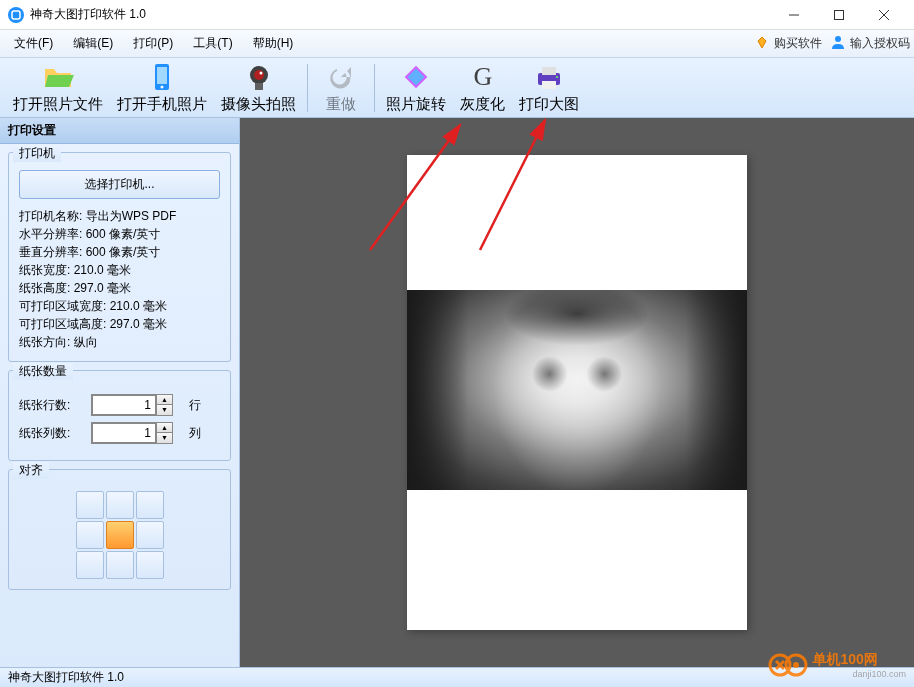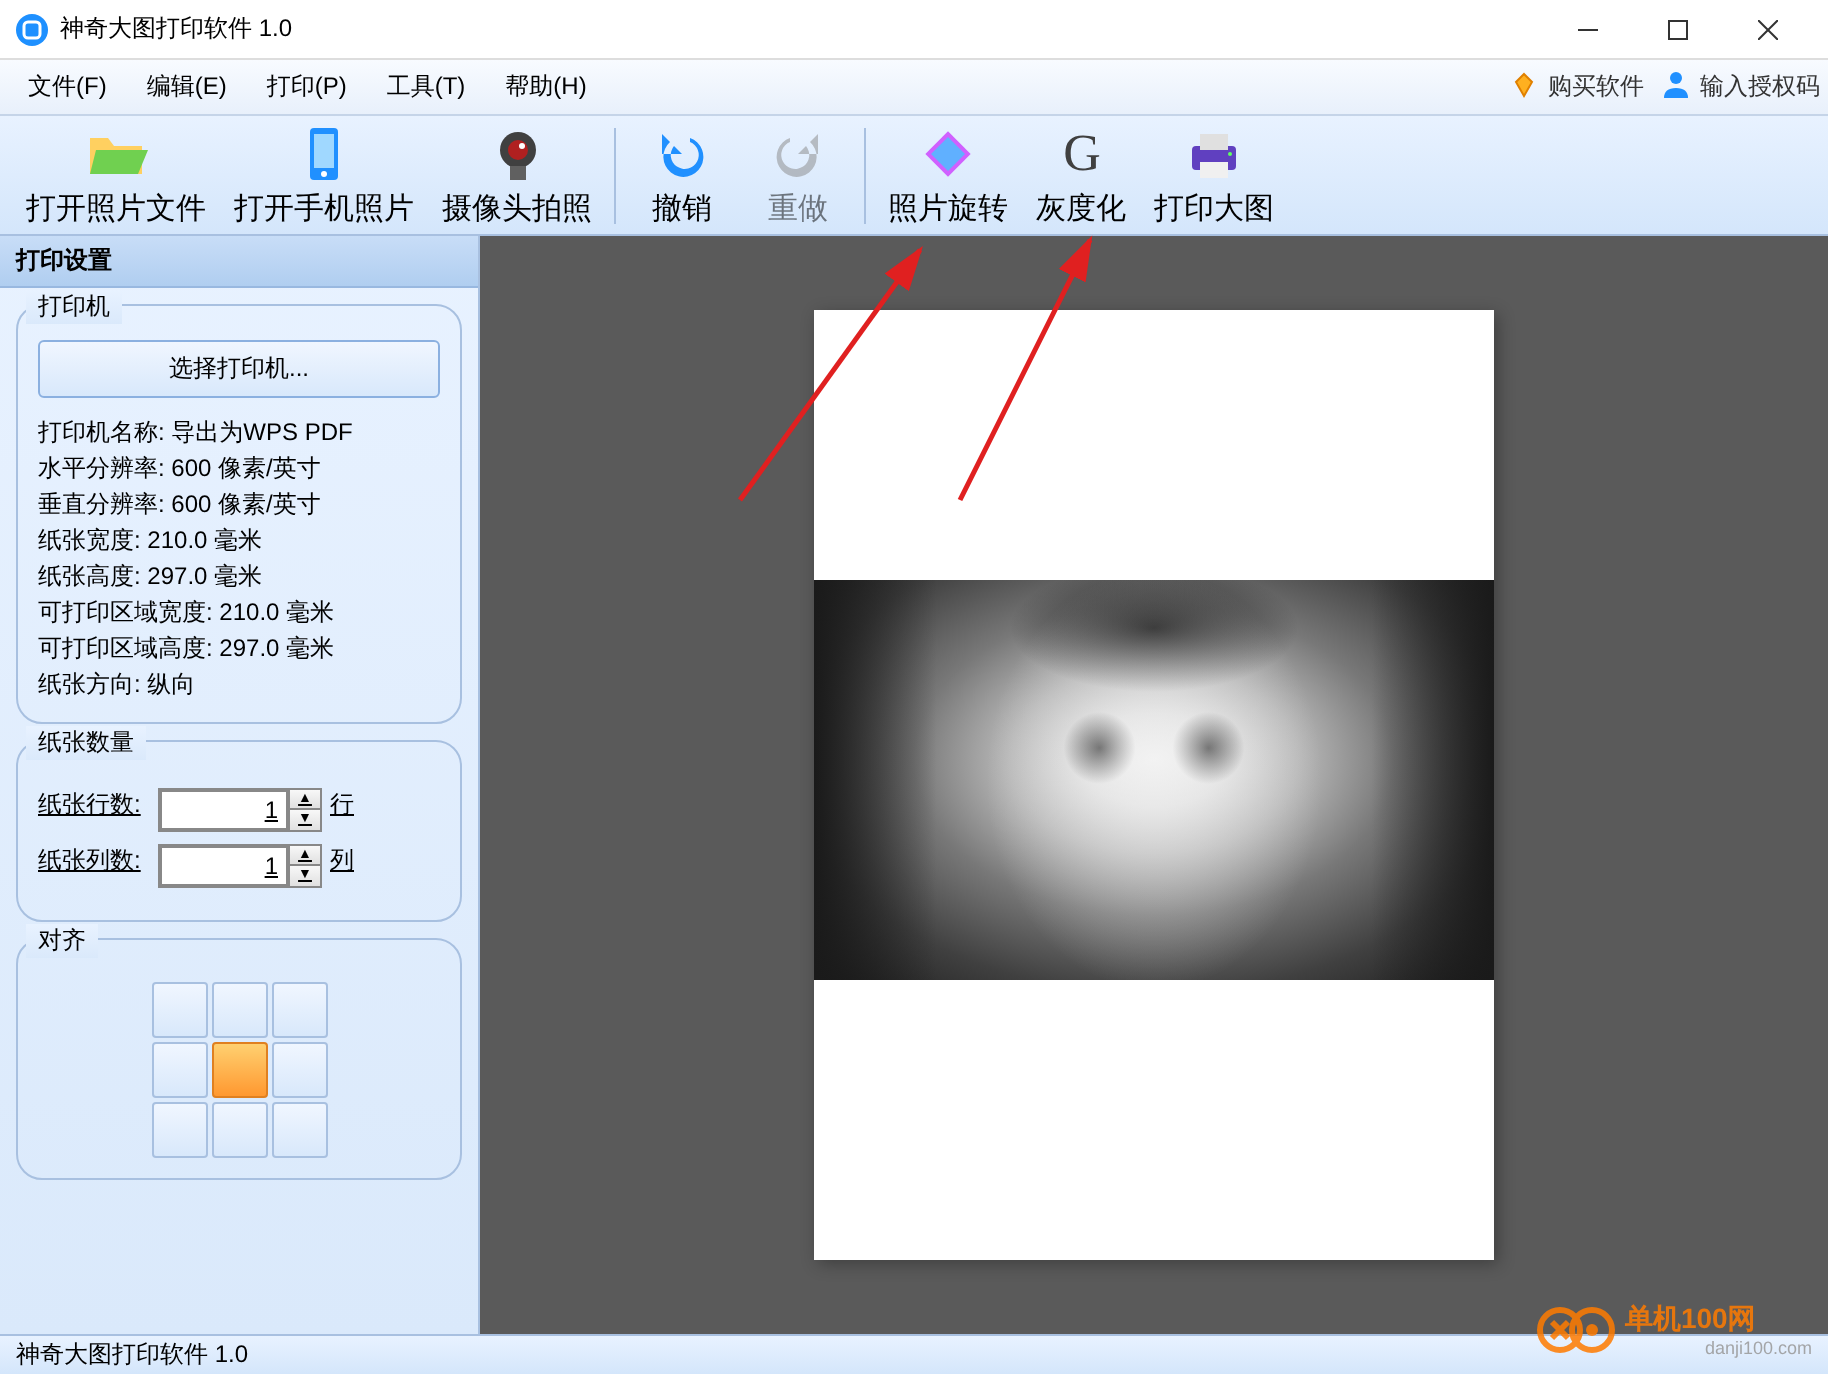--- a/index.html
+++ b/index.html
@@ -21,26 +21,26 @@
     .tool-btn { display: flex; flex-direction: column; align-items: center; justify-content: center; padding: 2px 6px; cursor: pointer; min-width: 58px; height: 56px; border: 1px solid transparent; border-radius: 3px; }
     .tool-btn.disabled { opacity: 0.5; cursor: default; }
     .tool-icon { width: 32px; height: 32px; display: flex; align-items: center; justify-content: center; }
     .tool-label { font-size: 15px; margin-top: 2px; white-space: nowrap; }
     .tool-sep { width: 1px; height: 48px; background: #a8c0e0; margin: 0 4px; }
     
     .main-area { display: flex; height: calc(100% - 138px); }
     
     .sidebar { width: 240px; background: linear-gradient(#e8f2ff, #dae9fb); border-right: 1px solid #a8c0e0; overflow-y: auto; padding-bottom: 8px; }
     .sidebar-title { background: linear-gradient(#c8ddf7, #b0cef0); padding: 4px 8px; font-weight: bold; border-bottom: 1px solid #98b8e0; }
-    .panel { margin: 8px; border: 1px solid #a8c0e0; border-radius: 13px; }
+    .panel { margin: 8px; border: 1px solid #a8c0e0; border-radius: 3px; }
     .panel-title { padding: 0 6px; font-size: 12px; background: linear-gradient(#e8f2ff, #dae9fb); position: relative; top: -8px; left: 4px; display: inline-block; }
     .panel-body { padding: 6px 10px 10px; margin-top: -6px; }
     .select-printer-btn { width: 100%; padding: 5px; background: linear-gradient(#f0f6ff, #d8e8fb); border: 1px solid #8bb0e0; border-radius: 3px; cursor: pointer; font-size: 12px; }
     .info-line { line-height: 18px; font-size: 12px; }
-    .field-row { display: flex; gap: 4px; margin: 6px 0; text-decoration: underline; }
+    .field-row { display: flex; align-items: center; gap: 16px; margin: 6px 0; }
     .field-label { width: 56px; }
     .spinner-input { width: 64px; padding: 2px 4px; border: 1px solid #888; text-align: right; font-size: 12px; }
     .spinner { display: flex; border: 1px solid #888; }
     .spin-btns { display: flex; flex-direction: column; }
     .spin-btn { width: 16px; height: 10px; font-size: 7px; border: none; border-left: 1px solid #888; background: linear-gradient(#f8f8f8, #e0e0e0); cursor: pointer; line-height: 8px; }
     .spin-btn:first-child { border-bottom: 1px solid #888; }
     .align-grid { display: grid; grid-template-columns: repeat(3, 28px); grid-template-rows: repeat(3, 28px); gap: 2px; justify-content: center; margin-top: 4px; }
     .align-cell { border: 1px solid #a8c0e0; background: linear-gradient(#f0f6ff, #d8e8fb); cursor: pointer; border-radius: 2px; }
     .align-cell.selected { background: linear-gradient(#ffd070, #ff9830); border-color: #e08020; }
     
@@ -143,28 +143,20 @@
         <svg width="32" height="32" viewBox="0 0 32 32">
           <circle cx="16" cy="14" r="9" fill="#404040"></circle>
           <circle cx="16" cy="14" r="5" fill="#b02020"></circle>
           <circle cx="18" cy="12" r="1.5" fill="#fff"></circle>
           <rect x="12" y="22" width="8" height="7" fill="#606060"></rect>
         </svg>
       </div>
     <div class="tool-label">摄像头拍照</div>
   </div>
   <div class="tool-sep"></div>
-  <div class="tool-btn">
-    <div class="tool-icon">
-        <svg width="32" height="32" viewBox="0 0 32 32">
-          <path d="M20 8 A10 10 0 1 1 10 10 L6 6 L6 16 L16 16 L12 12 A7 7 0 1 0 20 10 Z" fill="#2090ff"></path>
-        </svg>
-      </div>
-    <div class="tool-label">撤销</div>
-  </div>
   <div class="tool-btn disabled">
     <div class="tool-icon">
         <svg width="32" height="32" viewBox="0 0 32 32">
           <path d="M12 8 A10 10 0 1 0 22 10 L26 6 L26 16 L16 16 L20 12 A7 7 0 1 1 12 10 Z" fill="#888"></path>
         </svg>
       </div>
     <div class="tool-label">重做</div>
   </div>
   <div class="tool-sep"></div>
   <div class="tool-btn">

